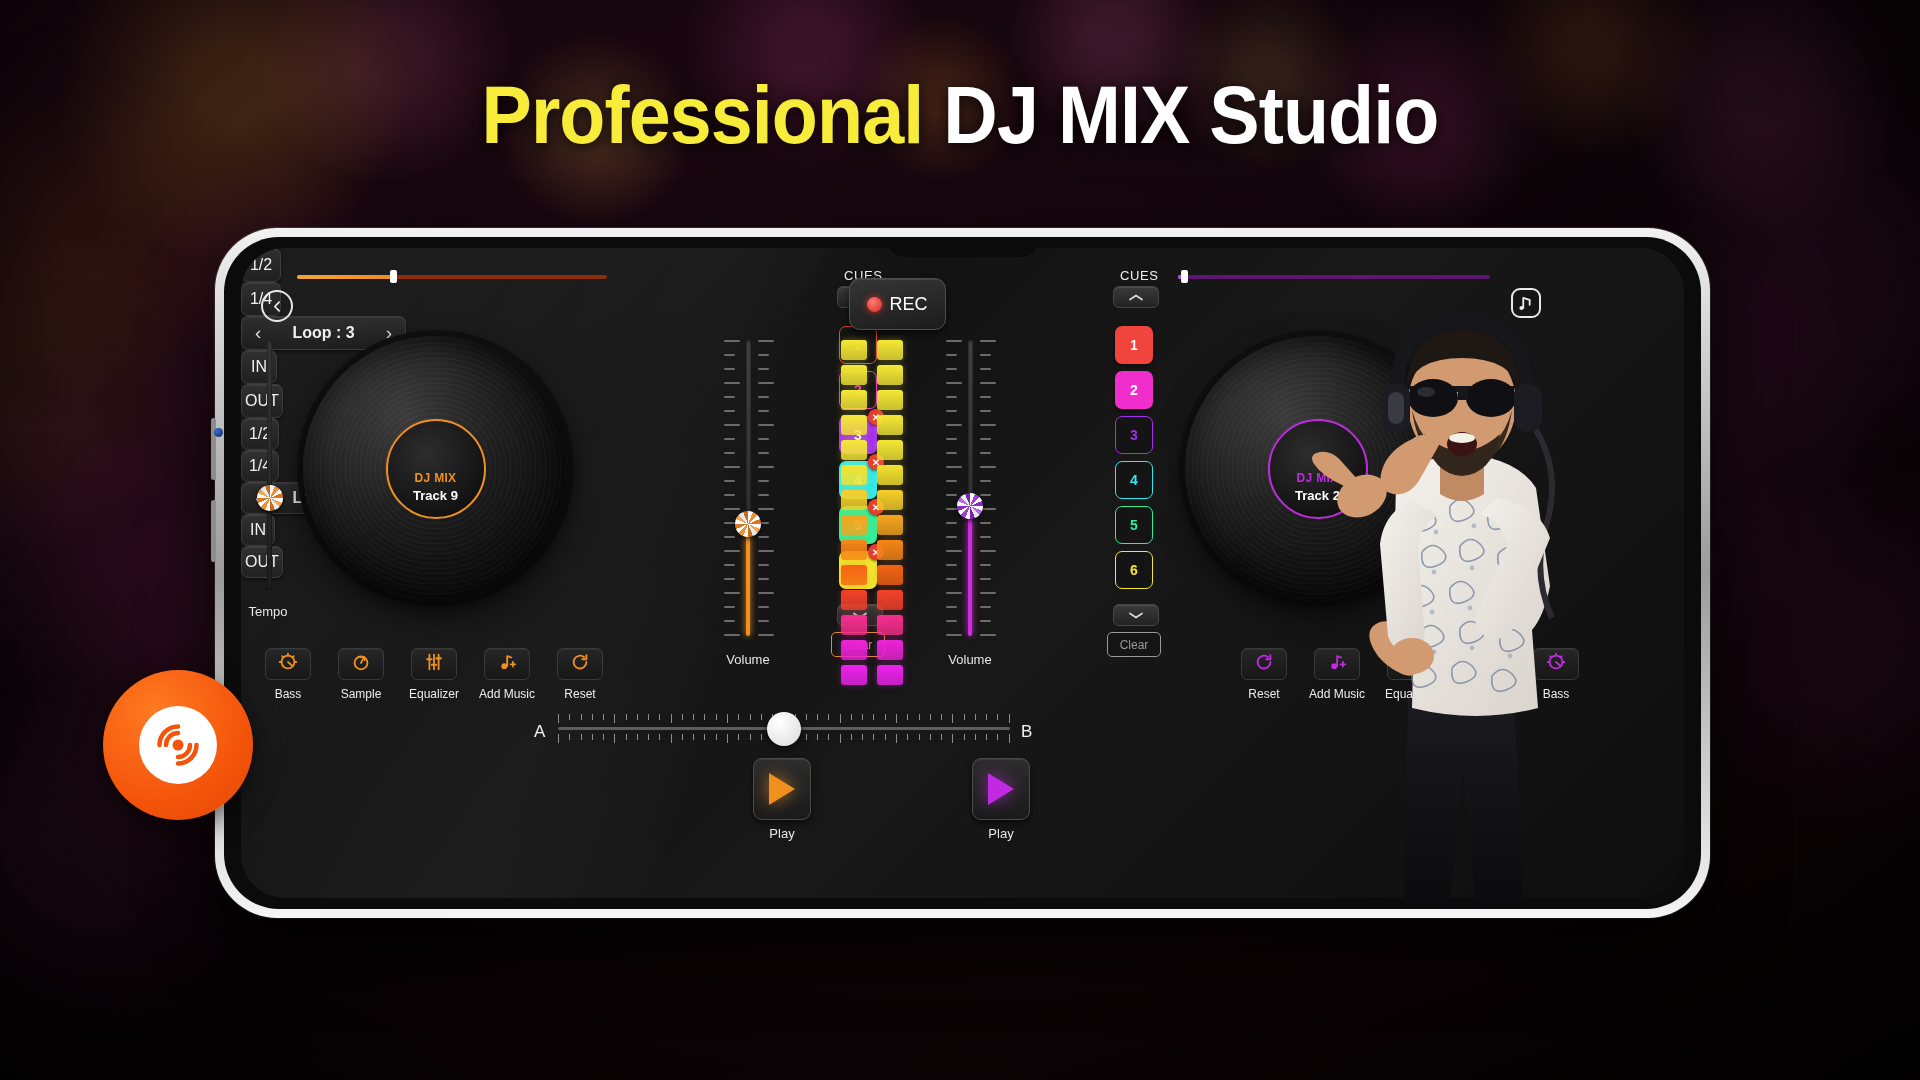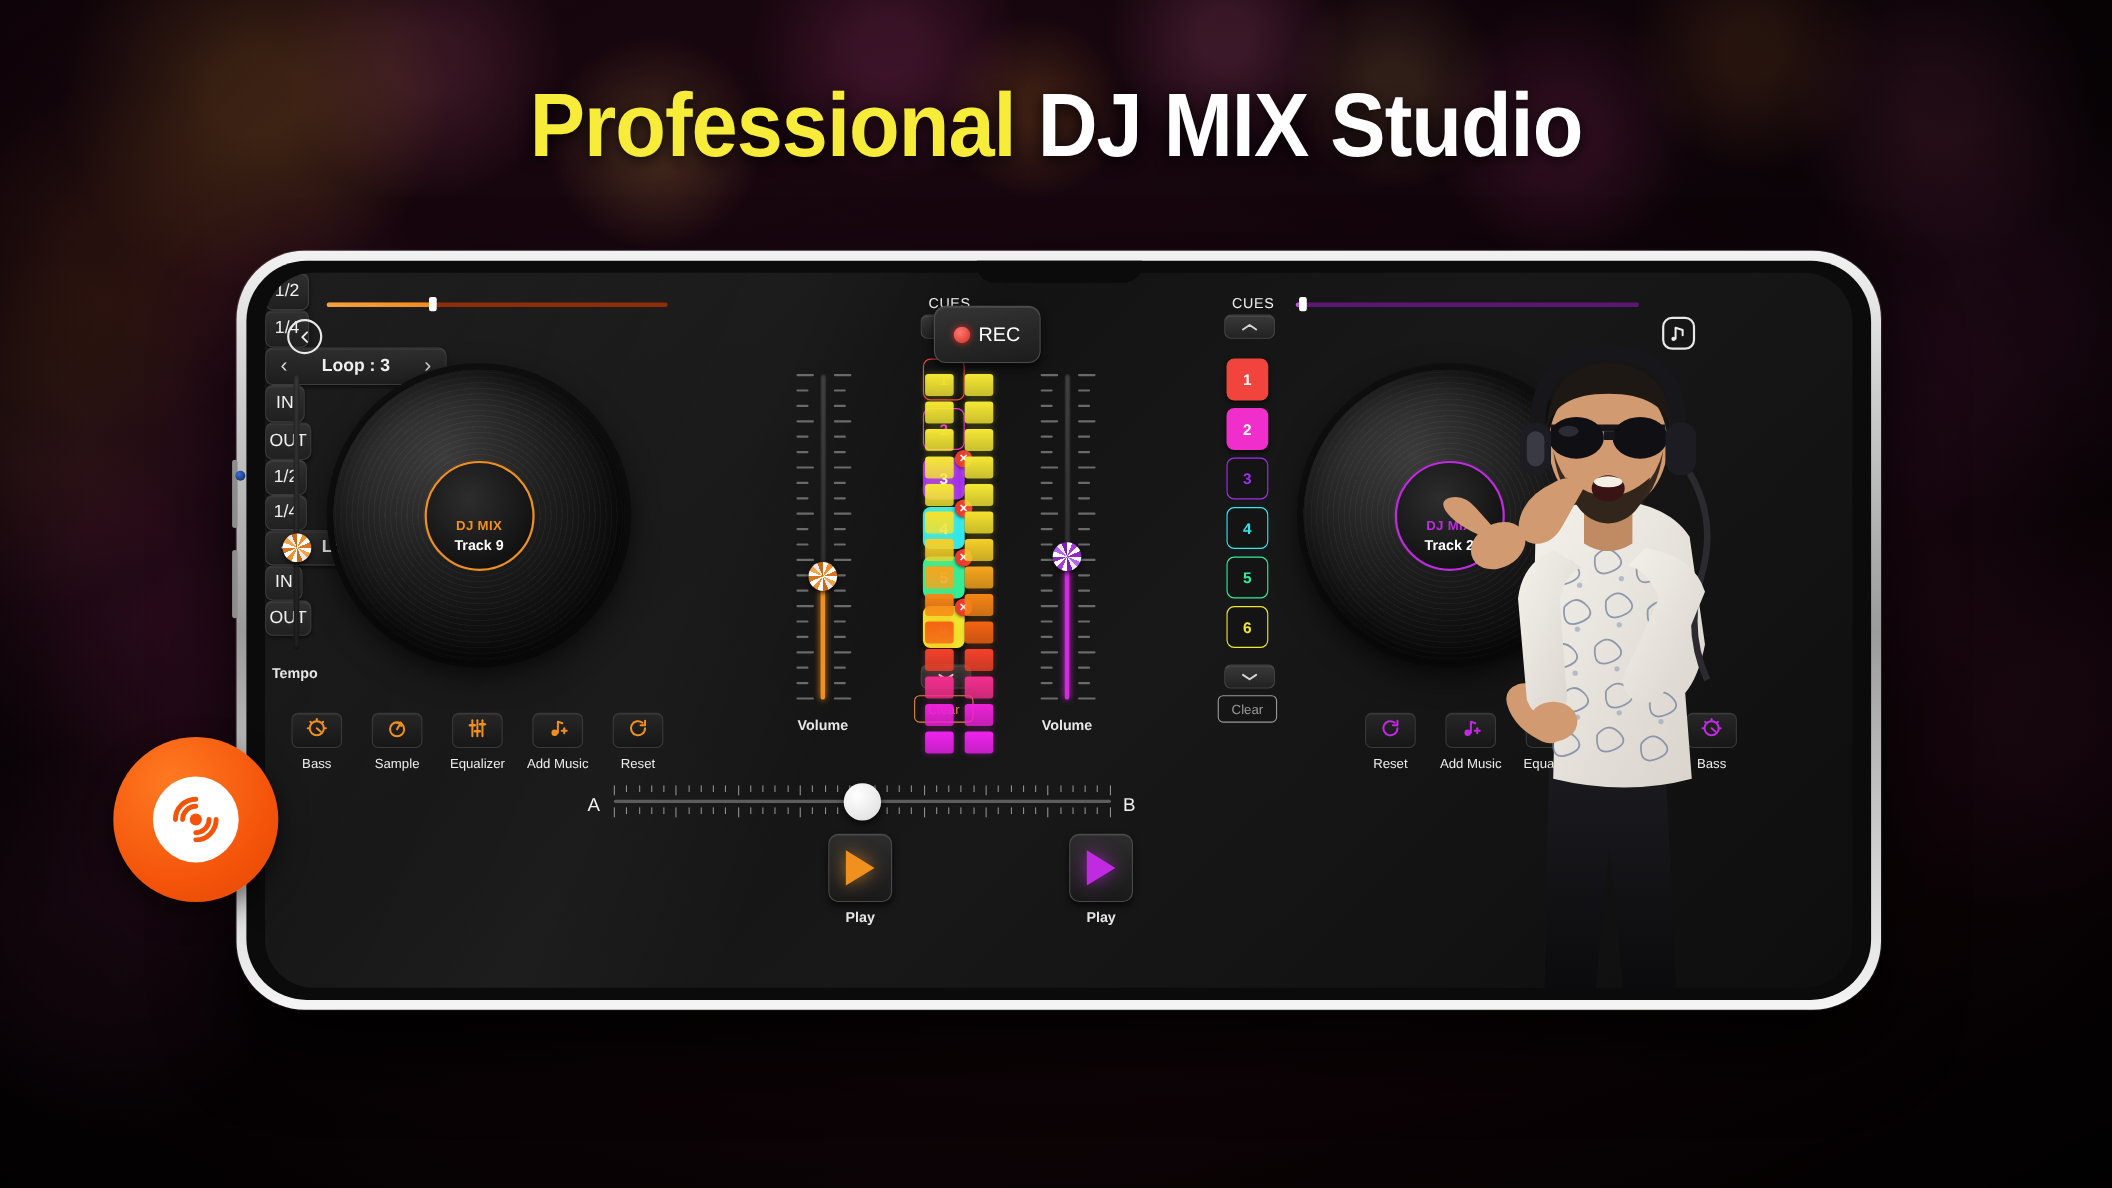--- a/index.html
+++ b/index.html
@@ -163,21 +163,21 @@
     background:linear-gradient(180deg,#3b3b3b,#222);
     box-shadow:inset 0 0 3px rgba(0,0,0,.9);
   }
   .pinwheel {
     position:absolute; width:26px; height:26px; border-radius:50%;
     box-shadow:0 2px 5px rgba(0,0,0,.75);
   }
   .pw-orange { background:conic-gradient(#fff 0 22deg,#f19030 22deg 45deg,#fff 45deg 67deg,#d9761f 67deg 90deg,#fff 90deg 112deg,#f5a44a 112deg 135deg,#e8e8e8 135deg 157deg,#c96a18 157deg 180deg,#fff 180deg 202deg,#f19030 202deg 225deg,#fff 225deg 247deg,#d9761f 247deg 270deg,#fff 270deg 292deg,#f5a44a 292deg 315deg,#e8e8e8 315deg 337deg,#c96a18 337deg 360deg); }
   .pw-purple { background:conic-gradient(#fff 0 22deg,#a43ce0 22deg 45deg,#fff 45deg 67deg,#8a2bc4 67deg 90deg,#fff 90deg 112deg,#b765ee 112deg 135deg,#e8e8e8 135deg 157deg,#7a1fb0 157deg 180deg,#fff 180deg 202deg,#a43ce0 202deg 225deg,#fff 225deg 247deg,#8a2bc4 247deg 270deg,#fff 270deg 292deg,#b765ee 292deg 315deg,#e8e8e8 315deg 337deg,#7a1fb0 337deg 360deg); }
 
-  .cap-lbl { position:absolute; color:#e6e6e6; font-size:13px; text-align:center;font-weight:bold; }
+  .cap-lbl { position:absolute; color:#e6e6e6; font-size:13px; text-align:center; }
 
   
   .cues-title { position:absolute; color:#efefef; font-size:13px; letter-spacing:.6px; }
   .chev-btn {
     position:absolute; width:46px; height:22px; border-radius:6px;
     background:linear-gradient(180deg,#3a3a3a,#222);
     border:1px solid #454545;
     display:flex; align-items:center; justify-content:center;
     color:#ddd; font-size:13px;
     box-shadow:inset 0 1px 0 rgba(255,255,255,.1);

